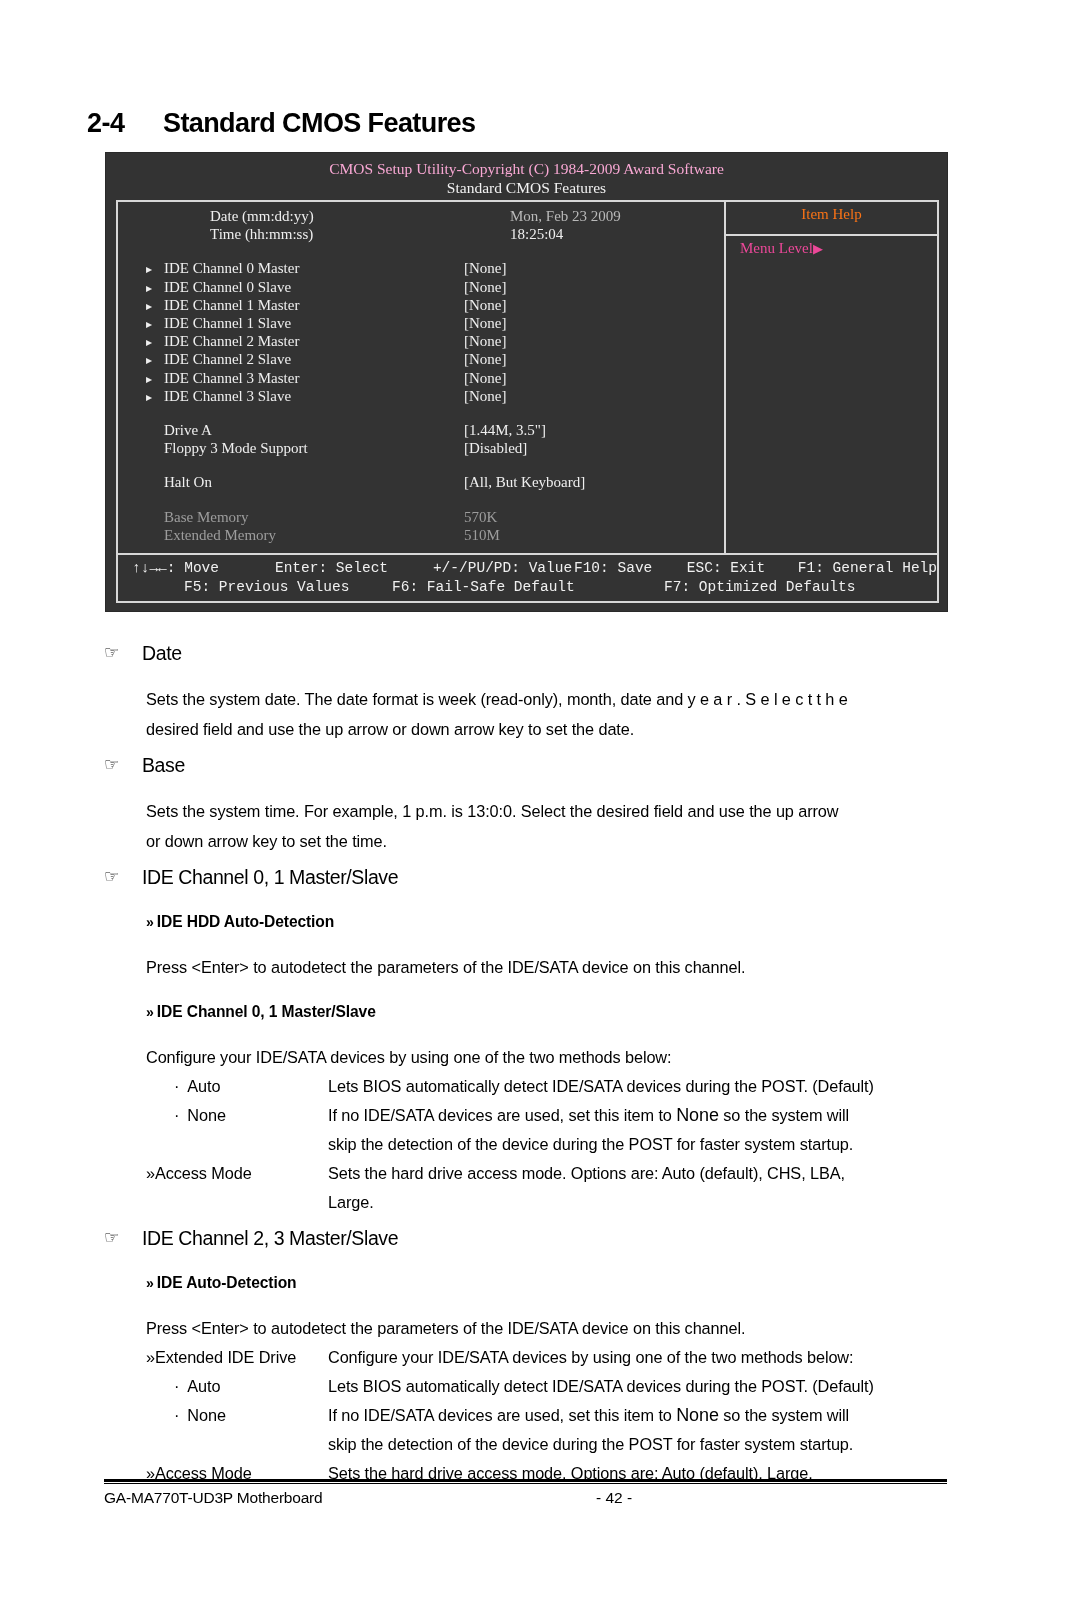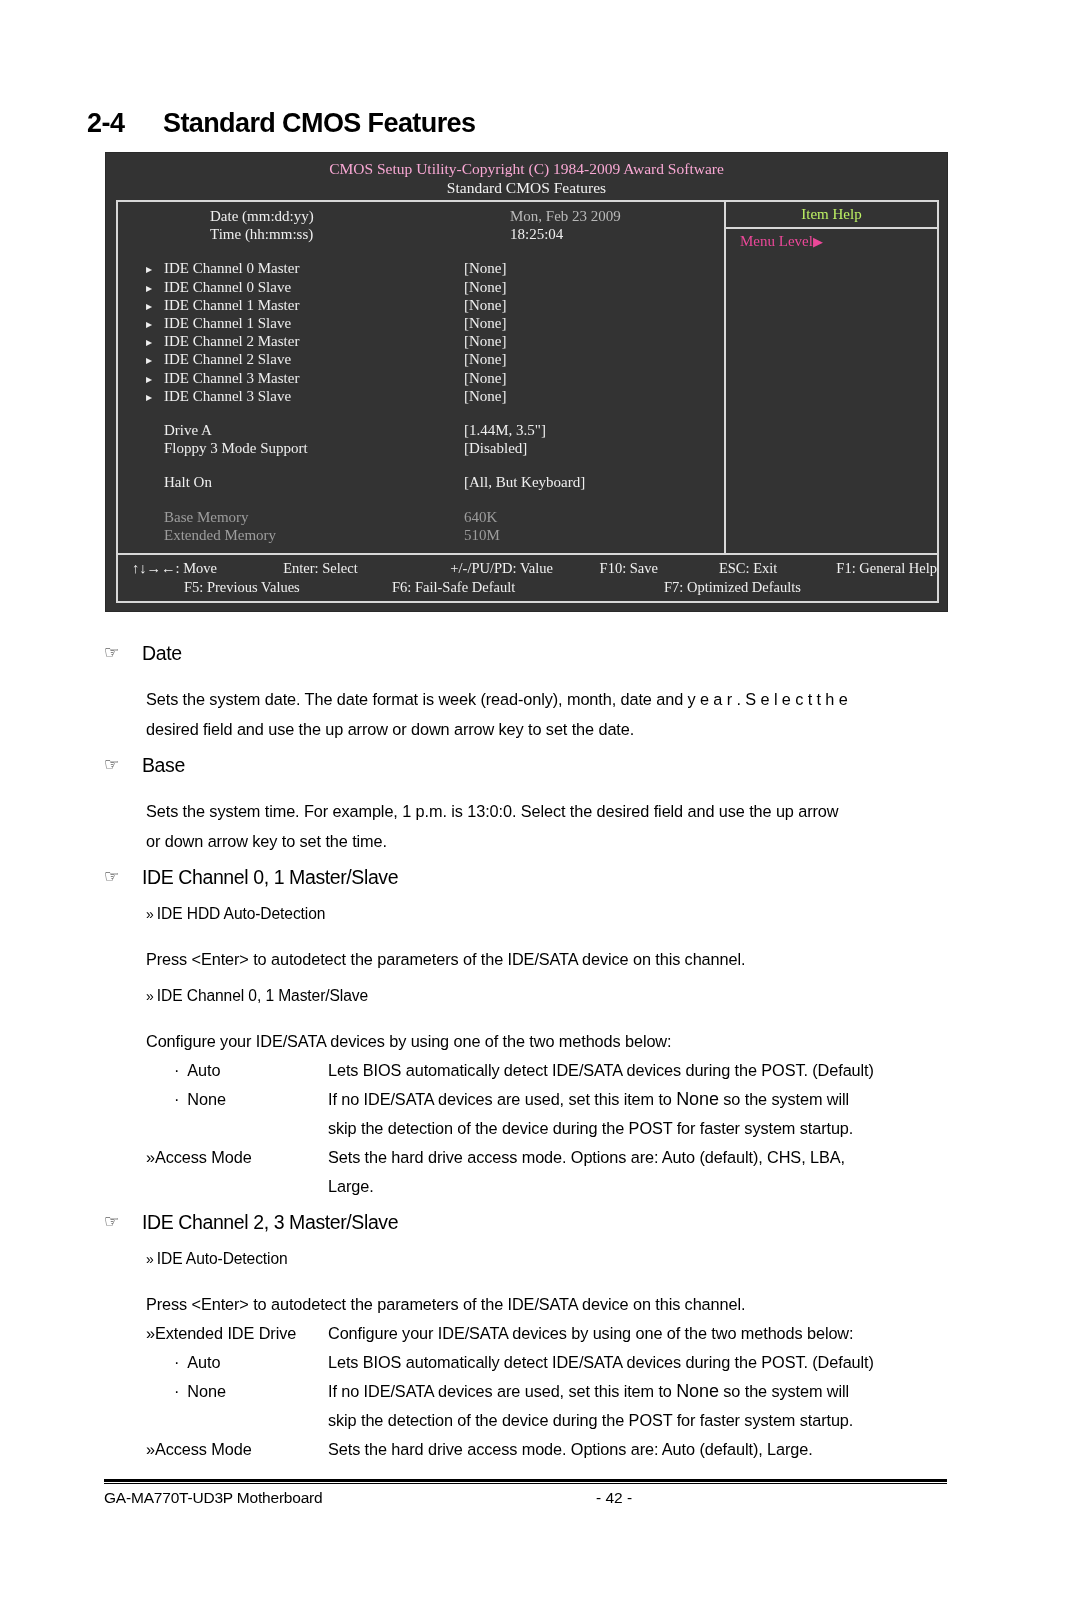--- a/index.html
+++ b/index.html
@@ -74,22 +74,22 @@
   }
   .bios-right {
     position: relative;
     flex: 1;
   }
   .help-title {
     text-align: center;
     font-size: 15px;
     padding-top: 4px;
     border-bottom: 2px solid #d8d8d8;
-    padding-bottom: 4px;
-    color: #bef264;
+    padding-bottom: 11px;
+    color: #f97316;
   }
   .help-level {
     font-size: 15px;
     padding: 4px 16px 0 14px;
     color: #ec4899;
     white-space: nowrap;
   }
   .tri { font-size: 13px; }
 
   .row {
@@ -119,21 +119,21 @@
     left: 10px; bottom: 8px;
     width: 823px;
     border: 2px solid #d8d8d8;
     border-top: 2px solid #d8d8d8;
     padding: 4px 0 4px 0;
     font-size: 14.5px;
     line-height: 19px;
     color: #f0f0f0;
   }
   .keys-line { display: flex; padding-left: 14px; }
-  .keys-line span { white-space: nowrap; }
+  .keys-line span { white-space: nowrap; font-family: Liberation Mono, monospace; }
   .k1 { width: 152px; }
   .k2 { width: 168px; }
   .k3 { width: 150px; }
   .k4 { width: 120px; }
   .k5 { width: 118px; }
   .kf1 { width: 260px; padding-left: 52px; }
   .kf2 { width: 272px; }
   .kf3 { }
 
   
@@ -164,24 +164,25 @@
   p.para {
     margin: 16px 0 0 42px;
     font-size: 16.3px;
     line-height: 30px;
     text-align: justify;
     width: 818px;
     letter-spacing: -0.1px;
   }
   p.para.nj { text-align: left; }
   .subhead {
-    margin: 8px 0 0 42px;
+    margin: 16px 0 0 42px;
     font-size: 15.6px;
     line-height: 28px;
     letter-spacing: -0.1px;
+    font-weight: bold;
   }
   .subhead .dblarrow { font-size: 14px; letter-spacing: -2px; margin-right: 5px; }
 
   .optrow {
     display: flex;
     margin-left: 42px;
     font-size: 16.3px;
     line-height: 29px;
     letter-spacing: -0.1px;
   }
@@ -308,21 +309,21 @@
           <div class="label">Halt On</div>
           <div class="value">[All, But Keyboard]</div>
         </div>
       </div>
 
       <div class="spacer-sm"></div>
 
       <div>
         <div class="row dim">
           <div class="label">Base Memory</div>
-          <div class="value">640K</div>
+          <div class="value">570K</div>
         </div>
         <div class="row dim">
           <div class="label">Extended Memory</div>
           <div class="value">510M</div>
         </div>
       </div>
     </div>
 
     <div class="bios-right">
       <div class="help-title">Item Help</div>

